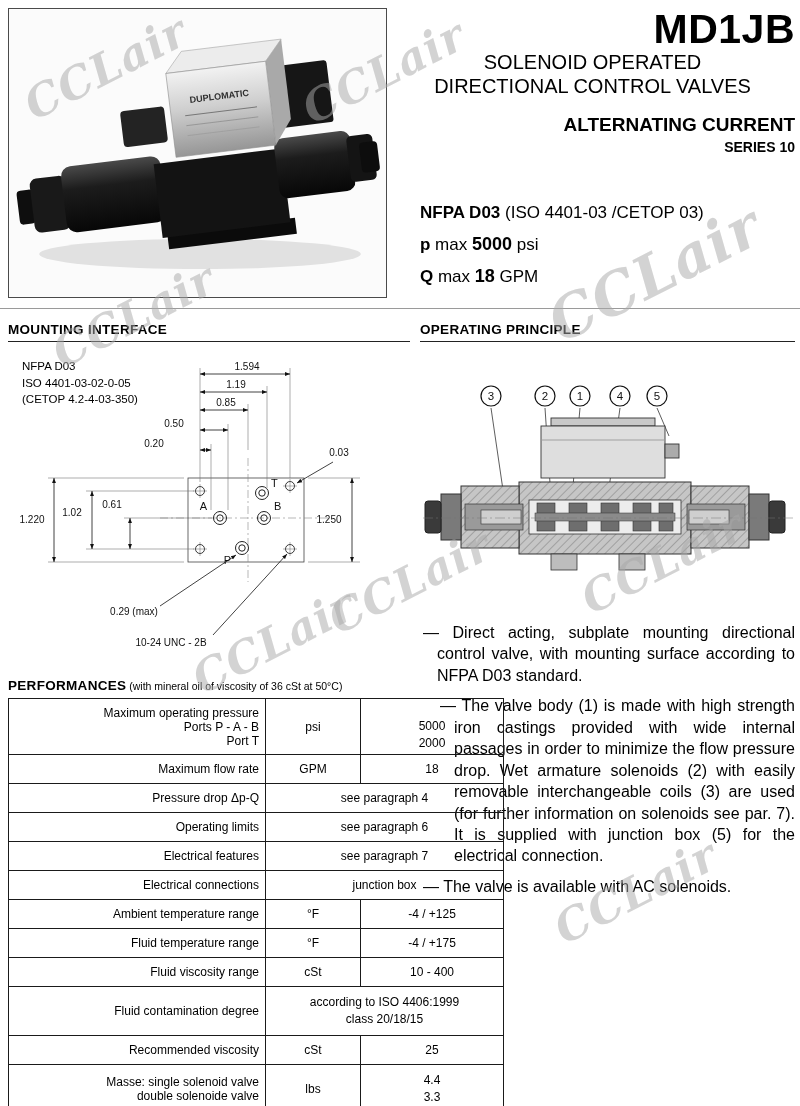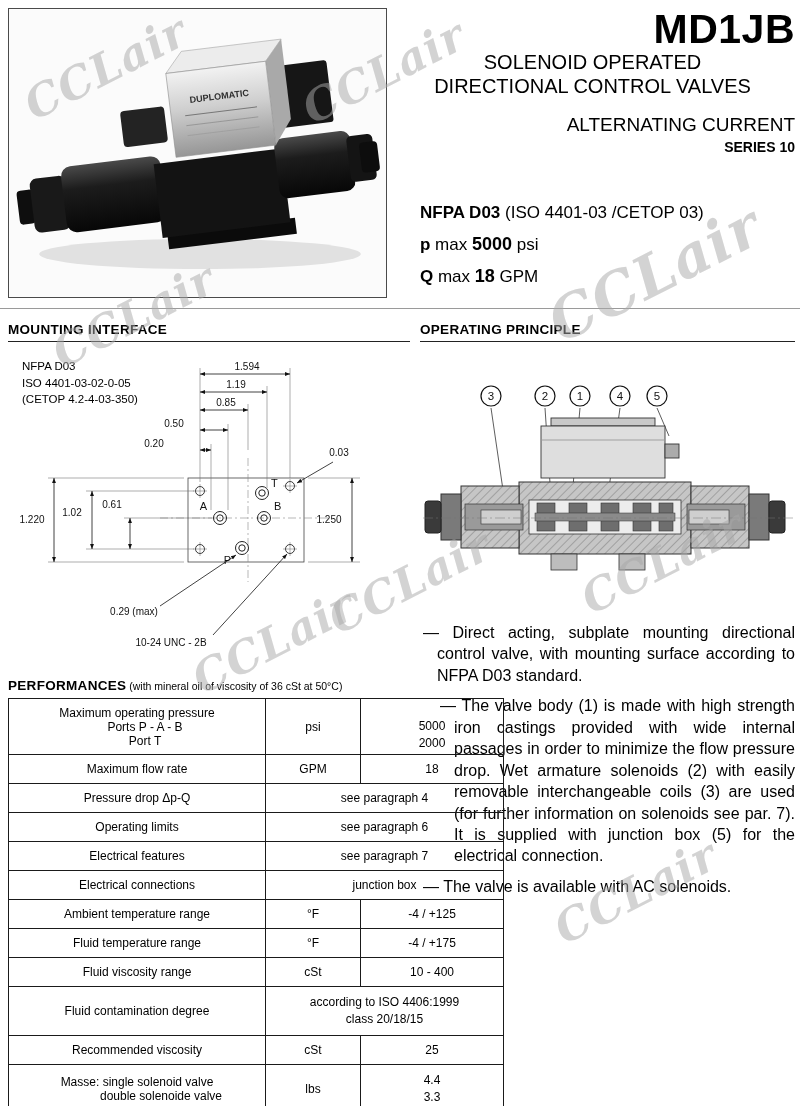--- a/index.html
+++ b/index.html
@@ -20,21 +20,21 @@
   .wm7{left:186px;top:616px;} .wm8{left:548px;top:866px;}
 
   
   .photo-frame { position:absolute; left:8px; top:8px; width:377px; height:288px; border:1px solid #4a4a4a; background:#fdfdfd; }
   .photo-svg { width:100%; height:100%; display:block; }
 
   
   .header { position:absolute; right:5px; top:8px; width:405px; text-align:right; }
   .model  { font-size:41px; font-weight:bold; line-height:1.05; letter-spacing:0.5px; }
   .sub    { font-size:20px; font-weight:normal; line-height:1.18;text-align:center; }
-  .current{ font-size:19px; font-weight:normal; margin-top:16px; }
+  .current{ font-size:19px; font-weight:bold; margin-top:16px; }
   .series { font-size:14px; font-weight:bold; margin-top:3px; }
 
   .specs { position:absolute; left:420px; top:203px; width:375px; text-align:left; }
   .spec-line { font-size:17px; margin-bottom:11px; }
   .b { font-weight:bold; }
   .spec-line .big { font-size:18px; font-weight:bold; }
 
   .top-rule { position:absolute; left:0; top:308px; width:800px; border-top:1px solid #9a9a9a; }
 
   .section-title {
@@ -55,21 +55,21 @@
   .bullet { padding-left:14px; text-indent:-14px; margin-bottom:9px; }
   .bullet.indent { margin-left:17px; }
 
   
   .perf-head { position:absolute; left:8px; top:676px; white-space:nowrap; }
   .perf-title { font-size:13.5px; font-weight:bold; letter-spacing:0.3px; }
   .perf-note  { font-size:10.5px; font-weight:normal; }
 
   table.perf { position:absolute; left:8px; top:698px; border-collapse:collapse; table-layout:fixed; }
   .perf td { border:1px solid #1a1a1a; font-size:12px; vertical-align:middle; padding:2px 6px; }
-  .c-name { width:244px; text-align:center; padding-left:8px; }
+  .c-name { width:244px; text-align:right; padding-left:8px; }
   .c-unit { width:82px;  text-align:center; }
   .c-val  { width:130px; text-align:center; }
   .r55 td { height:51px; } .r28 td { height:24px; } .r48 td { height:44px; }
   .sub-line { display:block; padding-left:16px; }
   .sub-line2 { display:block; padding-left:48px; }
   .val-stack { display:flex; flex-direction:column; justify-content:flex-end; align-items:center; height:100%; padding-bottom:1px; }
   .val-stack span { line-height:17px; }
   .val-stack.centered { justify-content:center;text-align:center; }
 </style>
 </head>

